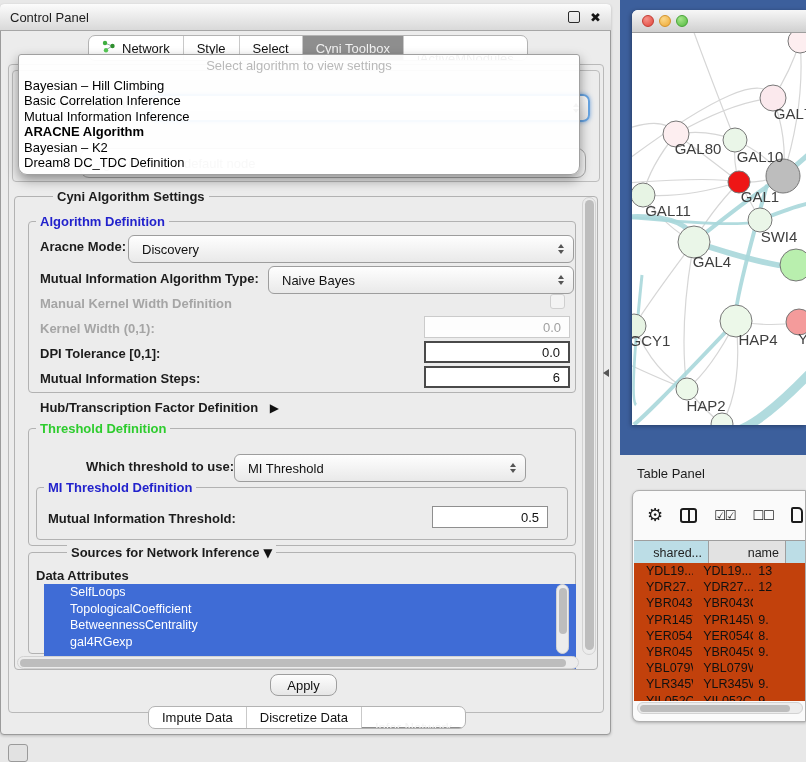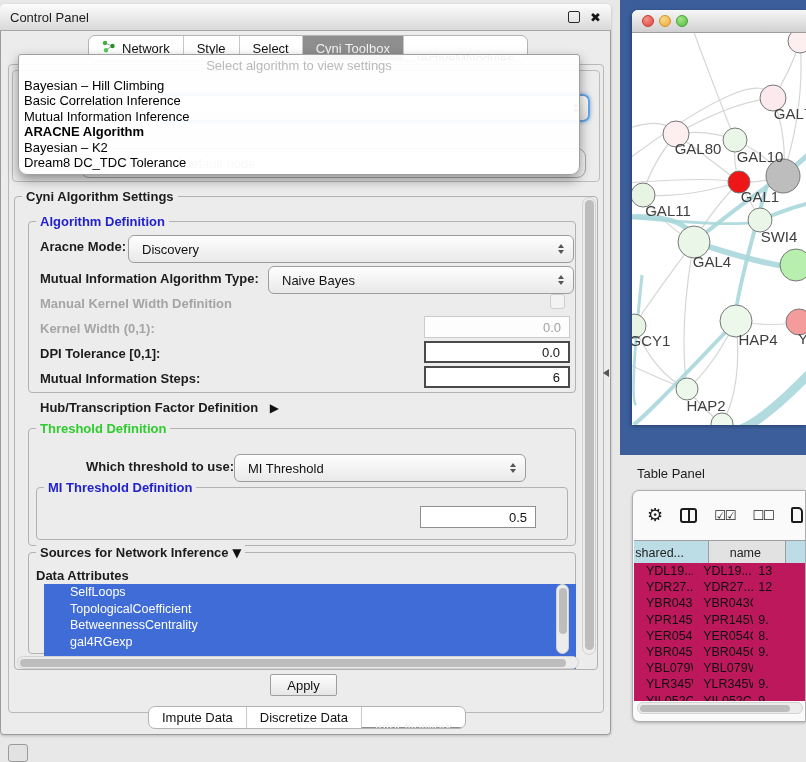--- a/index.html
+++ b/index.html
@@ -34,42 +34,42 @@
   
   .popup{position:absolute;left:18px;top:54px;width:562px;height:121px;box-sizing:border-box;z-index:50;
          background:rgba(255,255,255,.94);border:1px solid #a0a0a0;border-radius:3px 3px 9px 9px;
          box-shadow:0 5px 12px rgba(0,0,0,.4);}
   .pholder{text-align:center;color:#b9b9b9;font-size:13px;padding-top:3px;height:23px;box-sizing:border-box;}
   .pitem{font-size:13px;line-height:15.4px;padding-left:5px;color:#000;white-space:nowrap;}
   .pitem.sel{font-weight:bold;}
   
   .group{position:absolute;border:1px solid #b2b2b2;border-radius:4px;box-sizing:border-box;z-index:3;}
   .glabel{position:absolute;font-weight:bold;font-size:13px;background:#ececec;padding:0 4px;z-index:4;white-space:nowrap;}
-  .c-blue{color:#2222cc;} .c-green{color:#2ecc2e;} .c-black{color:#1c1c1c;}
+  .c-blue{color:#2222cc;} .c-green{color:#2ecc2e;} .c-black{color:#1c1c1c;margin-left:31px;}
   .lbl{position:absolute;font-weight:bold;font-size:13px;color:#1c1c1c;z-index:4;white-space:nowrap;}
   .lbl.dis{color:#a5a5a5;}
   .combo{position:absolute;height:28px;box-sizing:border-box;border:1px solid #9d9d9d;border-radius:6px;z-index:4;
          background:linear-gradient(#fefefe,#e9e9e9);display:flex;align-items:center;font-size:13px;color:#111;
          padding:0 26px 0 13px;}
   .arrows{position:absolute;right:9px;top:50%;transform:translateY(-50%);display:flex;flex-direction:column;gap:2px;}
   .arr-up{width:0;height:0;border-left:3.5px solid transparent;border-right:3.5px solid transparent;border-bottom:4.5px solid #555;}
   .arr-dn{width:0;height:0;border-left:3.5px solid transparent;border-right:3.5px solid transparent;border-top:4.5px solid #555;}
   .field{position:absolute;height:22px;box-sizing:border-box;background:#fff;border:2px solid #4a4a4a;z-index:4;
          font-size:13px;color:#111;display:flex;align-items:center;justify-content:flex-end;padding:0 8px;}
   .field.dis{border:1px solid #cbcbcb;color:#a0a0a0;background:#fdfdfd;}
   .cbox{position:absolute;width:15px;height:15px;border:1.5px solid #cfcfcf;border-radius:3px;background:#f3f3f3;box-sizing:border-box;z-index:4;}
   .tri-r{display:inline-block;font-family:"DejaVu Sans",sans-serif;font-size:12px;color:#111;}
   .attrlist{position:absolute;left:44px;top:584px;width:512px;height:85px;background:#3f6cd6;z-index:4;overflow:hidden;padding-left:20px;}
   .attr-item{font-size:12.5px;line-height:16.5px;color:#fff;padding-left:6px;white-space:nowrap;}
   .vtrack{position:absolute;background:#ececec;border:1px solid #d2d2d2;border-radius:7px;box-sizing:border-box;z-index:5;}
   .vthumb{position:absolute;background:#bdbdbd;border-radius:6px;z-index:6;}
   .htrack{position:absolute;background:#ececec;border:1px solid #d2d2d2;border-radius:7px;box-sizing:border-box;z-index:5;}
   .hthumb{position:absolute;background:#bdbdbd;border-radius:6px;z-index:6;}
   .btn{position:absolute;left:270px;top:674px;width:67px;height:22px;box-sizing:border-box;z-index:4;
-       border:1px solid #9e9e9e;border-radius:2px;background:linear-gradient(#fdfdfd,#e6e6e6);
+       border:1px solid #9e9e9e;border-radius:8px;background:linear-gradient(#fdfdfd,#e6e6e6);
        font-size:13px;color:#111;display:flex;align-items:center;justify-content:center;}
   .btabbar{position:absolute;left:148px;top:706px;height:23px;display:flex;border:1px solid #b3b3b3;
            border-radius:7px;overflow:hidden;background:#fff;font-size:13px;box-sizing:border-box;z-index:5;}
   .split-arrow{position:absolute;left:603px;top:369px;width:0;height:0;border-top:4px solid transparent;
                border-bottom:4px solid transparent;border-right:6px solid #555;z-index:7;}
   .mini-dock{position:absolute;left:8px;top:744px;width:20px;height:18px;border:1.5px solid #9a9a9a;
              border-radius:3px;background:#e2e2e2;box-sizing:border-box;}
   
   .frame{position:absolute;left:620px;top:0;width:186px;height:455px;background:#3c5f9c;}
   .netwin{position:absolute;left:632px;top:10px;width:174px;height:415px;background:#fff;
@@ -86,23 +86,23 @@
   .tpanel{position:absolute;left:632px;top:490px;width:174px;height:232px;background:#fafafa;
           border:1px solid #aeaeae;border-radius:7px 0 0 7px;box-sizing:border-box;box-shadow:0 1px 3px rgba(0,0,0,.25);overflow:hidden;}
   .tp-toolbar{position:absolute;left:14px;top:12px;height:24px;display:flex;align-items:center;gap:17px;color:#1c1c1c;}
   .gear{font-family:"DejaVu Sans",sans-serif;font-size:18px;line-height:18px;}
   .splitcol{width:17px;height:15px;border:2px solid #1c1c1c;border-radius:3px;box-sizing:border-box;position:relative;}
   .splitcol::after{content:"";position:absolute;left:5.5px;top:0;width:2px;height:11px;background:#1c1c1c;}
   .cbpair{font-family:"DejaVu Sans",sans-serif;font-size:13px;letter-spacing:-1px;}
   .doccol{width:12px;height:16px;border:2px solid #1c1c1c;border-radius:2px 5px 2px 2px;box-sizing:border-box;}
   .thead{position:absolute;left:1px;top:49px;height:23px;display:flex;border-top:1px solid #9e9e9e;border-bottom:1px solid #9e9e9e;}
   .thcell{box-sizing:border-box;border-right:1px solid #9e9e9e;font-size:12.5px;color:#222;display:flex;
-          align-items:center;justify-content:flex-end;padding-right:24px;}
+          align-items:center;justify-content:flex-end;padding-right:6px;}
   .th-blue{background:#bcdde6;} .th-gray{background:#e2e2e2;}
-  .trows{position:absolute;left:1px;top:72px;width:173px;height:138px;overflow:hidden;background:#be185d;}
+  .trows{position:absolute;left:1px;top:72px;width:173px;height:138px;overflow:hidden;background:#c2410c;}
   .trow{display:flex;height:16.2px;align-items:center;font-size:12.5px;color:#111;white-space:nowrap;}
   .tcell{box-sizing:border-box;overflow:hidden;}
   .tcell.c0{width:75px;padding-left:12px;}
   .tcell.c1{width:77px;padding-left:10px;}
   .tcell.c2{width:70px;padding-left:5px;}
 </style>
 </head>
 <body>
 
 <div id="screen">
@@ -155,21 +155,21 @@
   </div>
 
   <div class="popup">
     <div class="pholder">Select algorithm to view settings</div>
     <div>
         <div class="pitem">Bayesian – Hill Climbing</div>
         <div class="pitem">Basic Correlation Inference</div>
         <div class="pitem">Mutual Information Inference</div>
         <div class="pitem sel">ARACNE Algorithm</div>
         <div class="pitem">Bayesian – K2</div>
-        <div class="pitem">Dream8 DC_TDC Tolerance</div>
+        <div class="pitem">Dream8 DC_TDC Definition</div>
       </div>
   </div>
 
   <div class="group" style="left:14px;top:196px;width:584px;height:474px;z-index:3"></div>
   <span class="glabel c-black" style="left:22px;top:189px">Cyni Algorithm Settings</span>
 
   <div class="group" style="left:28px;top:221px;width:548px;height:172px"></div>
   <span class="glabel c-blue" style="left:36px;top:214px">Algorithm Definition</span>
 
   <span class="lbl" style="left:40px;top:239px">Aracne Mode:</span>
@@ -220,21 +220,22 @@
   <div class="combo" style="left:234px;top:454px;width:292px">
     <span>MI Threshold</span>
     <span class="arrows">
         <span class="arr-up"></span>
         <span class="arr-dn"></span>
       </span>
   </div>
 
   <div class="group" style="left:36px;top:487px;width:532px;height:53px"></div>
   <span class="glabel c-blue" style="left:44px;top:480px">MI Threshold Definition</span>
-  <div class="field" style="left:420px;top:506px;width:116px;border-width:1px;border-color:#8f8f8f">
+  <span class="lbl" style="left:48px;top:511px">Mutual Information Threshold:</span>
+  <div class="field" style="left:432px;top:506px;width:116px;border-width:1px;border-color:#8f8f8f">
     <span>0.5</span>
   </div>
 
   <div class="group" style="left:28px;top:552px;width:548px;height:102px"></div>
   <span class="glabel c-black" style="left:36px;top:545px">
     <span>Sources for Network Inference</span>
     <span class="tri-r">▼</span>
   </span>
   <span class="lbl" style="left:36px;top:568px">Data Attributes</span>
   <div class="attrlist">

